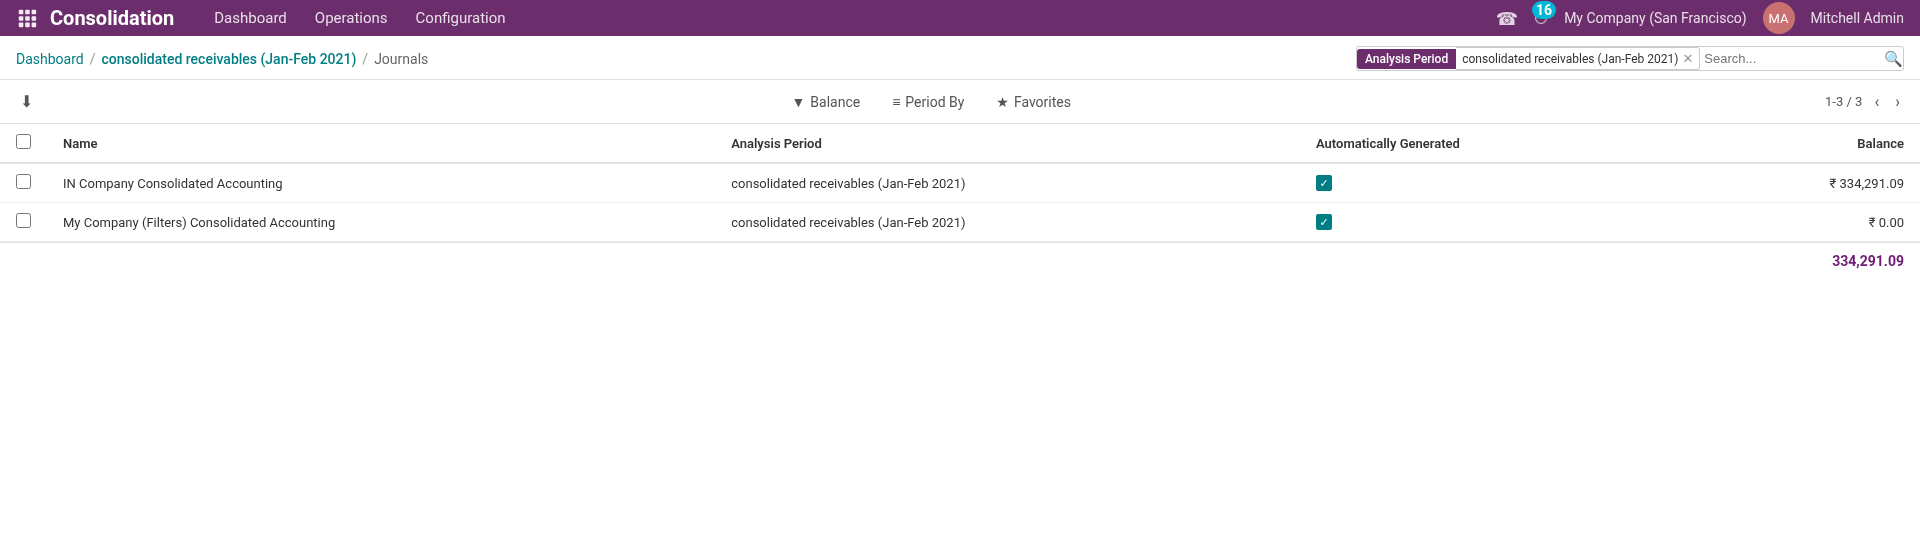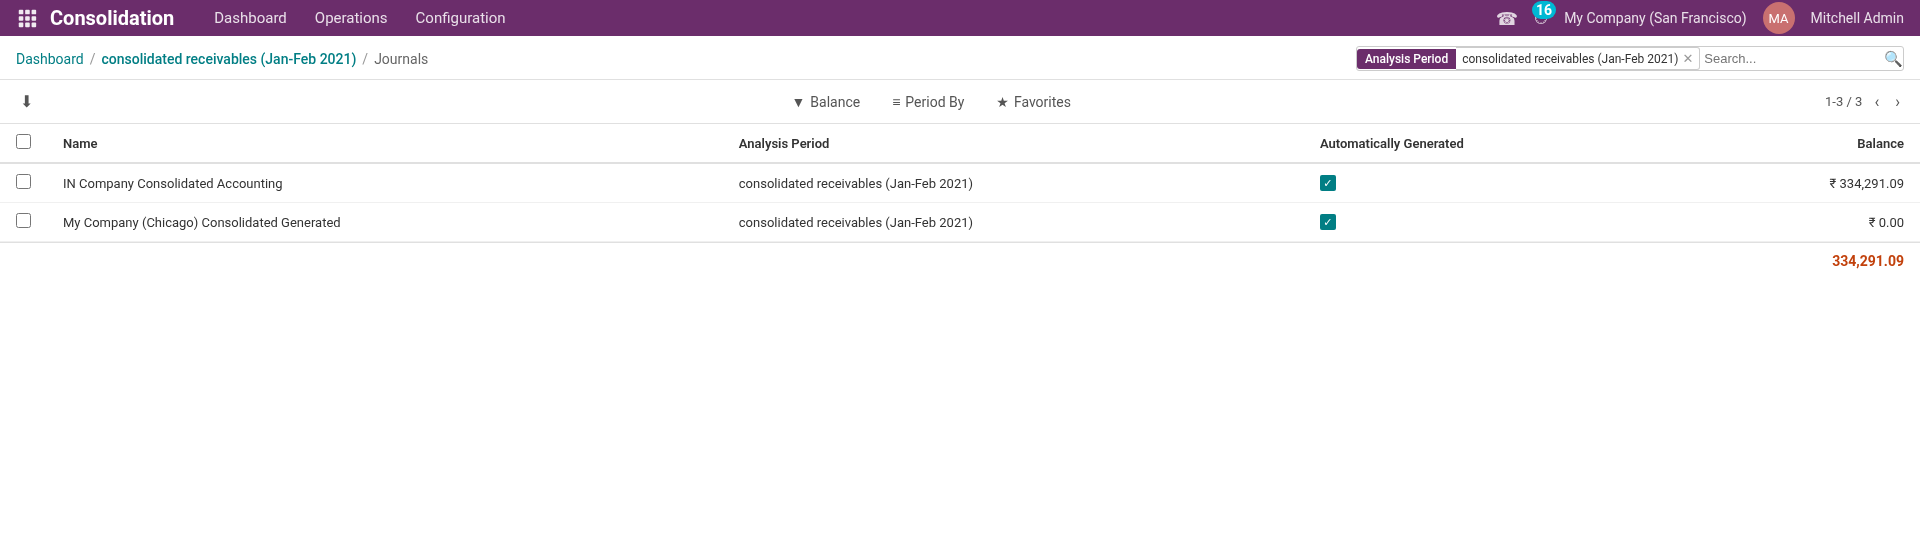--- a/index.html
+++ b/index.html
@@ -215,21 +215,21 @@
     }
 
     
     .footer-total {
       display: flex;
       justify-content: flex-end;
       padding: 10px 16px;
       border-top: 1px solid #e0e0e0;
       font-size: 14px;
       font-weight: 700;
-      color: #c2410c;
+      color: #701a75;
     }
 
     .breadcrumb-wrapper {
       display: flex;
       align-items: center;
       padding: 10px 16px 8px 16px;
     }
   </style>
 </head>
 <body>
@@ -338,21 +338,21 @@
         <td>consolidated receivables (Jan-Feb 2021)</td>
         <td class="auto-gen-cell">
           <span class="teal-checkbox">✓</span>
         </td>
         <td class="balance-cell">₹ 334,291.09</td>
       </tr>
       <tr>
         <td class="checkbox-cell">
           <input type="checkbox" class="checkbox-input" style="">
         </td>
-        <td>My Company (Chicago) Consolidated Generated</td>
+        <td>My Company (Filters) Consolidated Accounting</td>
         <td>consolidated receivables (Jan-Feb 2021)</td>
         <td class="auto-gen-cell">
           <span class="teal-checkbox">✓</span>
         </td>
         <td class="balance-cell">₹ 0.00</td>
       </tr>
     </tbody>
   </table>
 </div>
 

